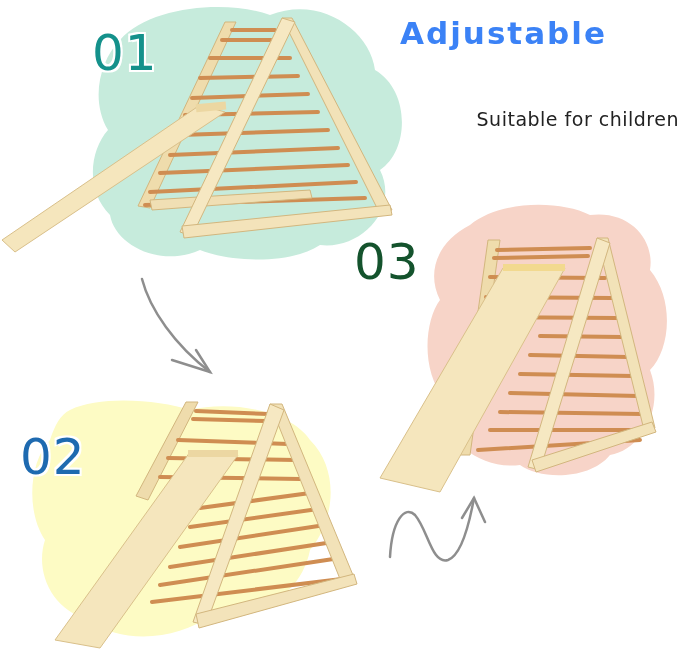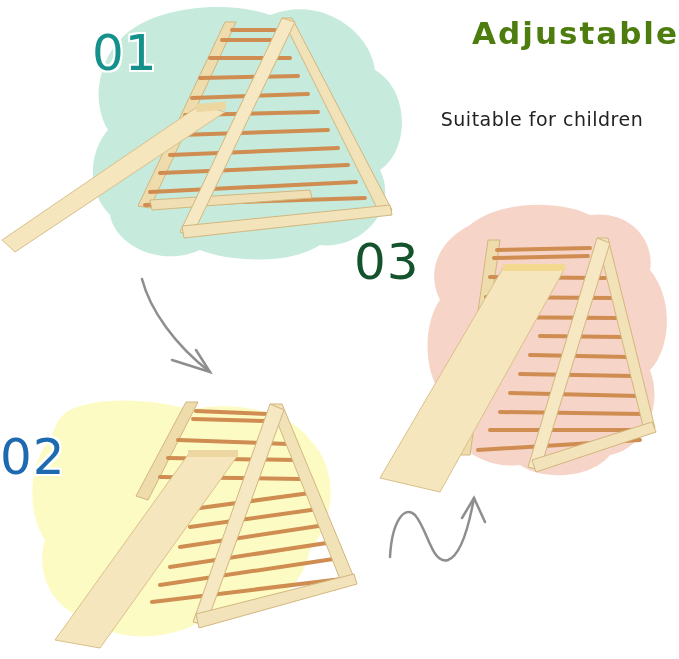--- a/index.html
+++ b/index.html
@@ -1,21 +1,21 @@
 <!DOCTYPE html>
 <html><head>
 <meta charset="utf-8">
 <style>
   html,body{margin:0;padding:0;background:#fff;}
   body{width:679px;height:659px;position:relative;overflow:hidden;font-family:"DejaVu Sans",sans-serif;}
   .step-label{position:absolute;font-family:"DejaVu Sans",sans-serif;font-weight:normal;font-size:50px;letter-spacing:1px;line-height:1;
     text-shadow:2px 2px 0 #fff,-2px -2px 0 #fff,2px -2px 0 #fff,-2px 2px 0 #fff;}
-  .headline{position:absolute;left:400px;top:14px;width:279px;text-align:right;font-family:"DejaVu Sans",sans-serif;font-weight:bold;color:#4d7c0f;
+  .headline{position:absolute;left:400px;top:14px;width:279px;text-align:left;font-family:"DejaVu Sans",sans-serif;font-weight:bold;color:#3b82f6;
     font-size:31px;line-height:38px;letter-spacing:2px;}
-  .subline{position:absolute;left:405px;top:106px;width:274px;text-align:center;font-family:"DejaVu Sans",sans-serif;color:#222;font-size:19px;line-height:27px;letter-spacing:0.5px;}
+  .subline{position:absolute;left:405px;top:106px;width:274px;text-align:right;font-family:"DejaVu Sans",sans-serif;color:#222;font-size:19px;line-height:27px;letter-spacing:0.5px;}
   svg{position:absolute;left:0;top:0;}
 </style>
 </head>
 <body>
 
 <svg width="679" height="659">
   <path fill="#c6ebdc" d="M120,40 C150,5 230,0 270,15 C320,-5 370,30 375,70 C410,90 410,150 380,170 C400,210 360,250 320,245 C290,265 230,262 200,250 C160,268 115,245 110,215 C85,190 90,150 108,130 C90,100 100,60 120,40 Z"></path>
   <path fill="#f7d4c8" d="M470,225 C500,200 560,200 590,215 C630,210 655,240 650,270 C675,300 670,350 650,370 C665,410 640,450 610,455 C590,480 540,480 520,465 C480,470 440,440 445,400 C420,370 425,320 440,300 C425,270 440,240 470,225 Z"></path>
   <path fill="#fdfbc4" d="M70,410 C100,395 160,400 190,410 C230,400 290,410 310,440 C340,470 335,520 310,550 C300,600 250,620 210,615 C180,640 120,645 90,620 C50,610 35,570 45,540 C25,510 30,460 50,440 C55,425 60,415 70,410 Z"></path>
 </svg>
@@ -104,21 +104,21 @@
     <path d="M142,279 C150,310 175,345 210,372"></path>
     <path d="M172,360 L210,372 L196,350"></path>
   </g>
   <g fill="none" stroke="#8e8e8e" stroke-width="2.5" stroke-linecap="round">
     <path d="M390,557 C392,520 405,505 415,515 C428,530 432,565 448,560 C462,555 470,520 474,498"></path>
     <path d="M462,518 L474,498 L485,522"></path>
   </g>
 </svg>
 
 <div class="step-label" style="left:92px;top:28px;color:#14918b;">01</div>
-<div class="step-label" style="left:0;top:432px;color:#1e6ab0;">02</div>
+<div class="step-label" style="left:20px;top:432px;color:#1e6ab0;">02</div>
 <div class="step-label" style="left:354px;top:237px;color:#14532d;">03</div>
 
 <div class="headline">
   <div>Adjustable</div>
 </div>
 <div class="subline">
   <div>Suitable for children</div>
 </div>
 
 </body></html>

